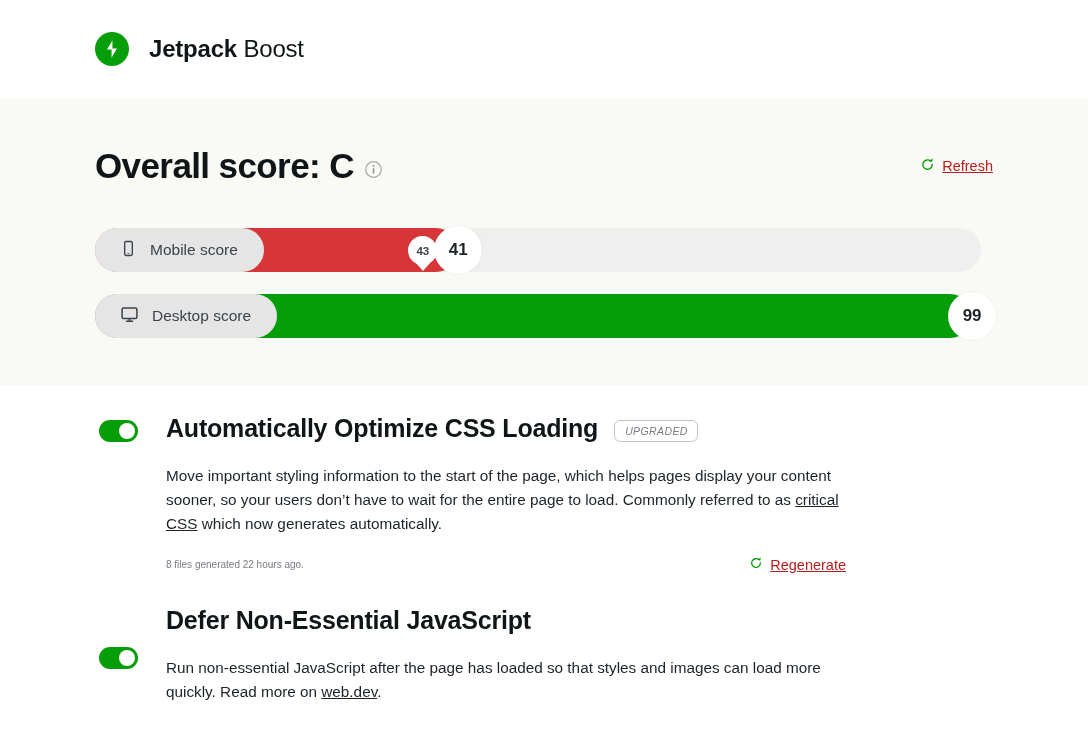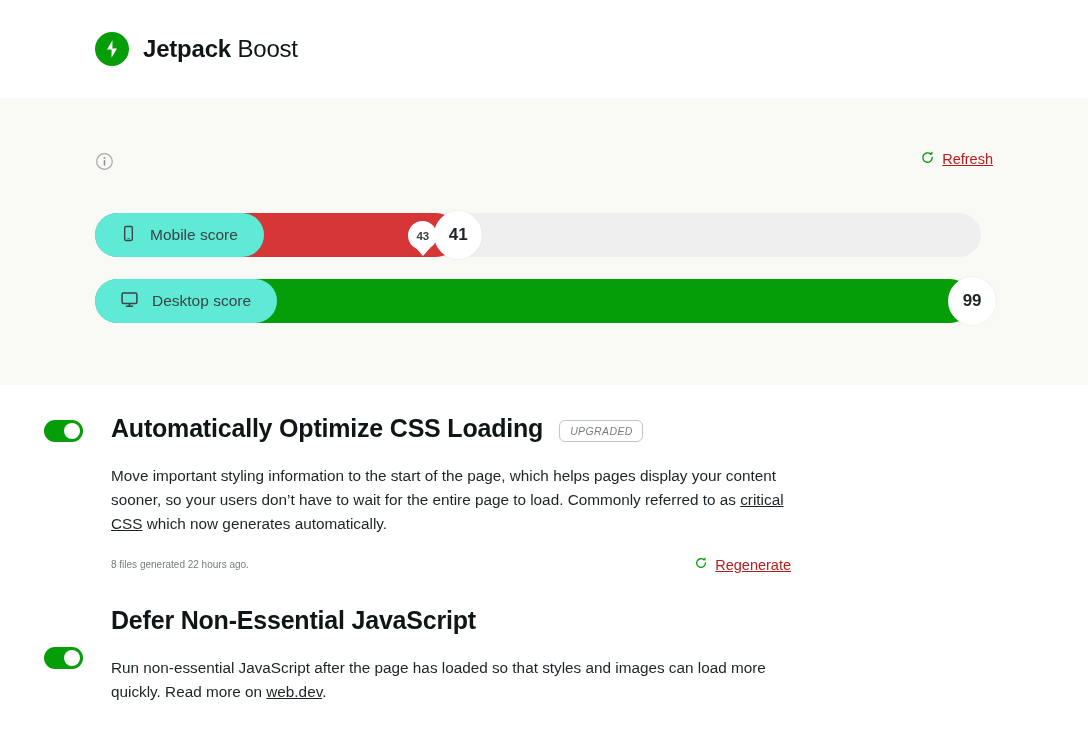--- a/index.html
+++ b/index.html
@@ -12,21 +12,21 @@
   }
 
   
   .header {
     height: 98px;
     background: #ffffff;
     display: flex;
     align-items: center;
     padding-left: 95px;
   }
-  .brand { display: flex; align-items: center; gap: 14px; text-align: right; }
+  .brand { display: flex; align-items: center; gap: 20px; text-align: right; }
   .brand-logo {
     width: 34px; height: 34px; border-radius: 50%;
     background: #069e08;
     display: flex; align-items: center; justify-content: center;
     flex: none;
   }
   .brand-text {
     font-size: 24px;
     color: #101517;
     letter-spacing: -0.2px;
@@ -91,21 +91,21 @@
   }
   .bar-fill {
     position: absolute;
     left: 0; top: 0; bottom: 0;
     border-radius: 22px;
   }
   .bar-label {
     position: absolute;
     left: 0; top: 0;
     height: 44px;
-    background: #5eead4;
+    background: #e5e5e5;
     border-radius: 22px;
     display: flex;
     align-items: center;
     gap: 13px;
     padding: 0 26px 0 25px;
     z-index: 3;
     white-space: nowrap;
   }
   .bar-label .txt {
     font-size: 15.5px;
@@ -136,21 +136,21 @@
     content: "";
     position: absolute;
     bottom: -6px; left: 50%;
     transform: translateX(-50%);
     border-left: 7px solid transparent;
     border-right: 7px solid transparent;
     border-top: 8px solid #ffffff;
   }
 
   
-  .features { padding: 0 44px; }
+  .features { padding: 0 99px; }
   .feature { display: flex; gap: 0; }
   .feature-toggle-col {
     width: 67px;
     flex: none;
     padding-top: 6px;
   }
   .toggle {
     width: 39px; height: 22px;
     border-radius: 11px;
     background: #069e08;
@@ -227,20 +227,21 @@
       <b>Jetpack</b>
       <span>Boost</span>
     </div>
   </div>
 </div>
 
 <div class="score-panel">
 
   <div class="score-head">
     <div class="score-title">
+      <span>Overall score: C</span>
       <span class="info-icon">
         <svg width="19" height="19" viewBox="0 0 20 20" aria-hidden="true">
           <circle cx="10" cy="10" r="8.2" fill="none" stroke="#a7aaad" stroke-width="1.3"></circle>
           <circle cx="10" cy="6.2" r="1" fill="#8c8f94"></circle>
           <rect x="9.2" y="8.4" width="1.6" height="6" rx="0.8" fill="#8c8f94"></rect>
         </svg>
       </span>
     </div>
 
     <div class="link-action">

